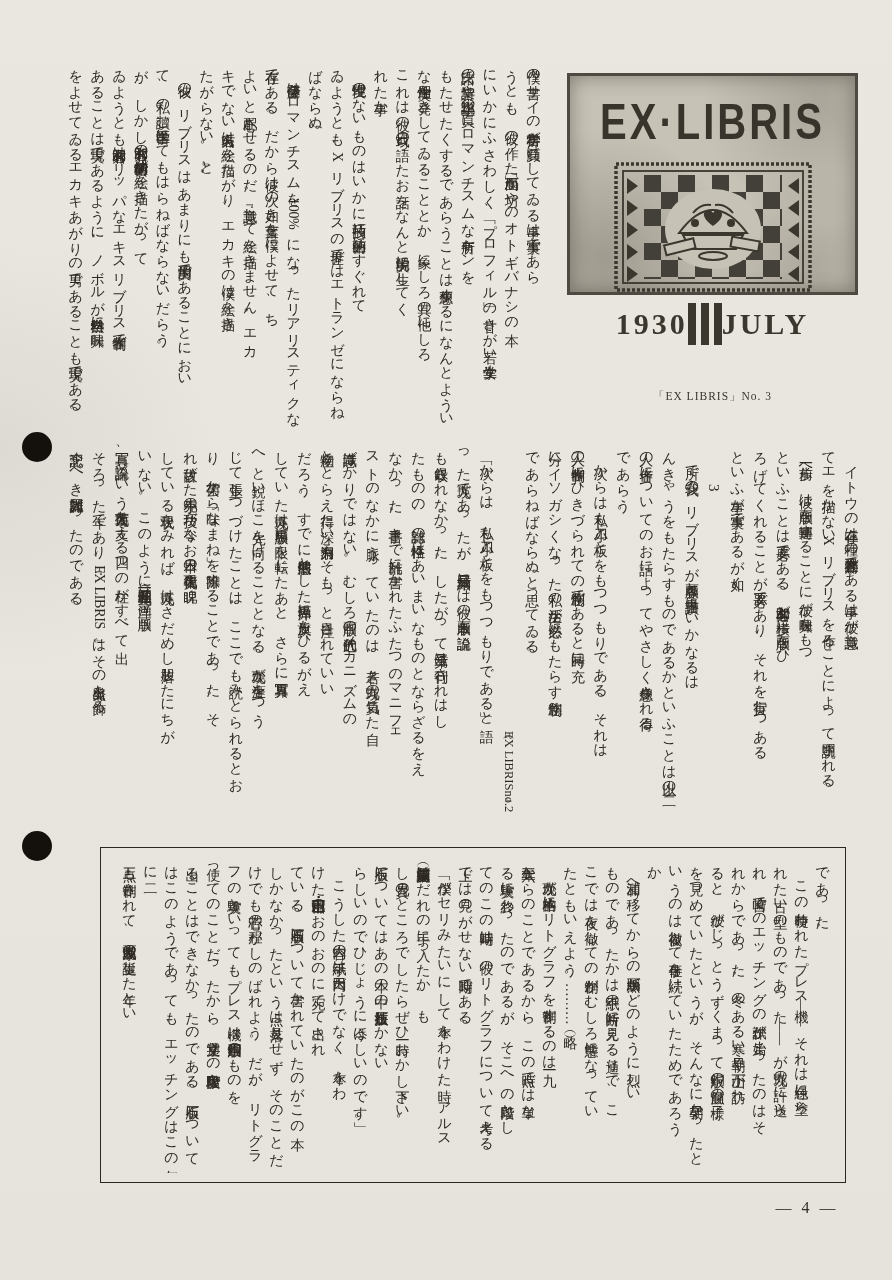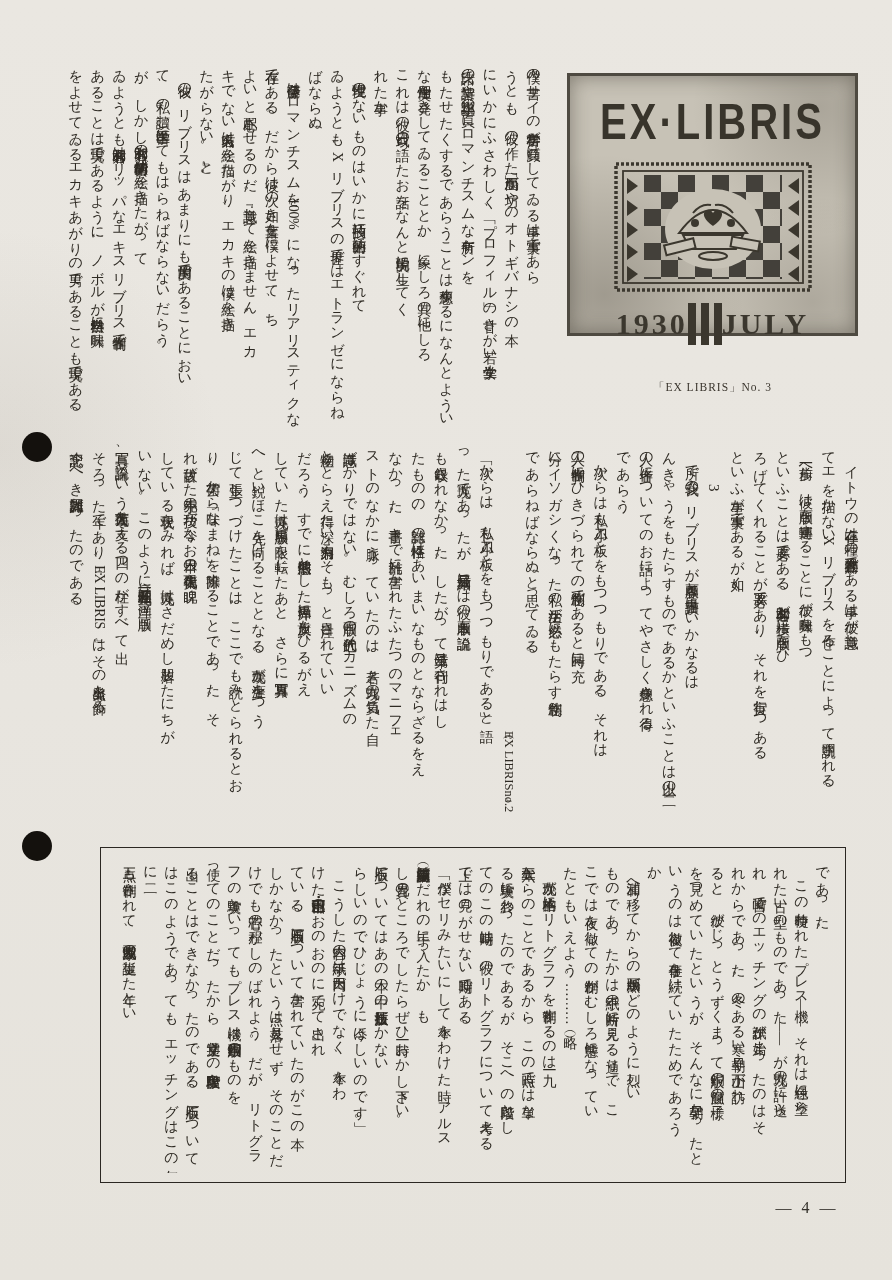--- a/index.html
+++ b/index.html
@@ -31,21 +31,21 @@
   
   .excerpt-box{
     position:absolute;left:100px;top:847px;width:746px;height:336px;
     border:1.5px solid #2b2722;box-sizing:border-box;
   }
   .box-block{position:absolute;right:12px;top:9px;width:718px;height:316px;font-size:14px;letter-spacing:0;}
   .box-block .vcol{line-height:21px;}
 
   
   .cover{
-    position:absolute;left:567px;top:73px;width:291px;height:263px;margin:0;
+    position:absolute;left:567px;top:73px;width:291px;height:222px;margin:0;
     box-sizing:border-box;border:3px solid #4e4a41;
     background:
       radial-gradient(circle at 12% 85%, rgba(58,52,42,.28), transparent 42%),
       radial-gradient(circle at 88% 12%, rgba(58,52,42,.20), transparent 38%),
       radial-gradient(circle at 85% 88%, rgba(58,52,42,.18), transparent 32%),
       #c7c2b6;
     box-shadow:inset 0 0 20px rgba(44,40,30,.45);
   }
   .cover-title{
     margin-top:18px;text-align:center;
@@ -55,21 +55,21 @@
   }
   .panel{display:block;width:200px;height:132px;margin:22px auto 0;}
   .cover-date{
     margin-top:10px;display:flex;justify-content:center;align-items:center;
     font-weight:700;font-size:30px;letter-spacing:3px;color:#3b372e;
   }
   .bars{display:inline-flex;align-items:center;gap:5px;}
   .bars i{display:block;width:8px;height:42px;background:#3b372e;}
 
   .caption{
-    position:absolute;left:567px;top:380px;width:291px;text-align:center;
+    position:absolute;left:567px;top:389px;width:291px;text-align:center;
     font-size:11.5px;letter-spacing:1px;color:#3a352d;
   }
 
   .pageno{
     position:absolute;left:757px;top:1199px;width:100px;text-align:center;
     font-size:16px;letter-spacing:3px;color:#33302a;
   }
 </style>
 </head>
 <body>

